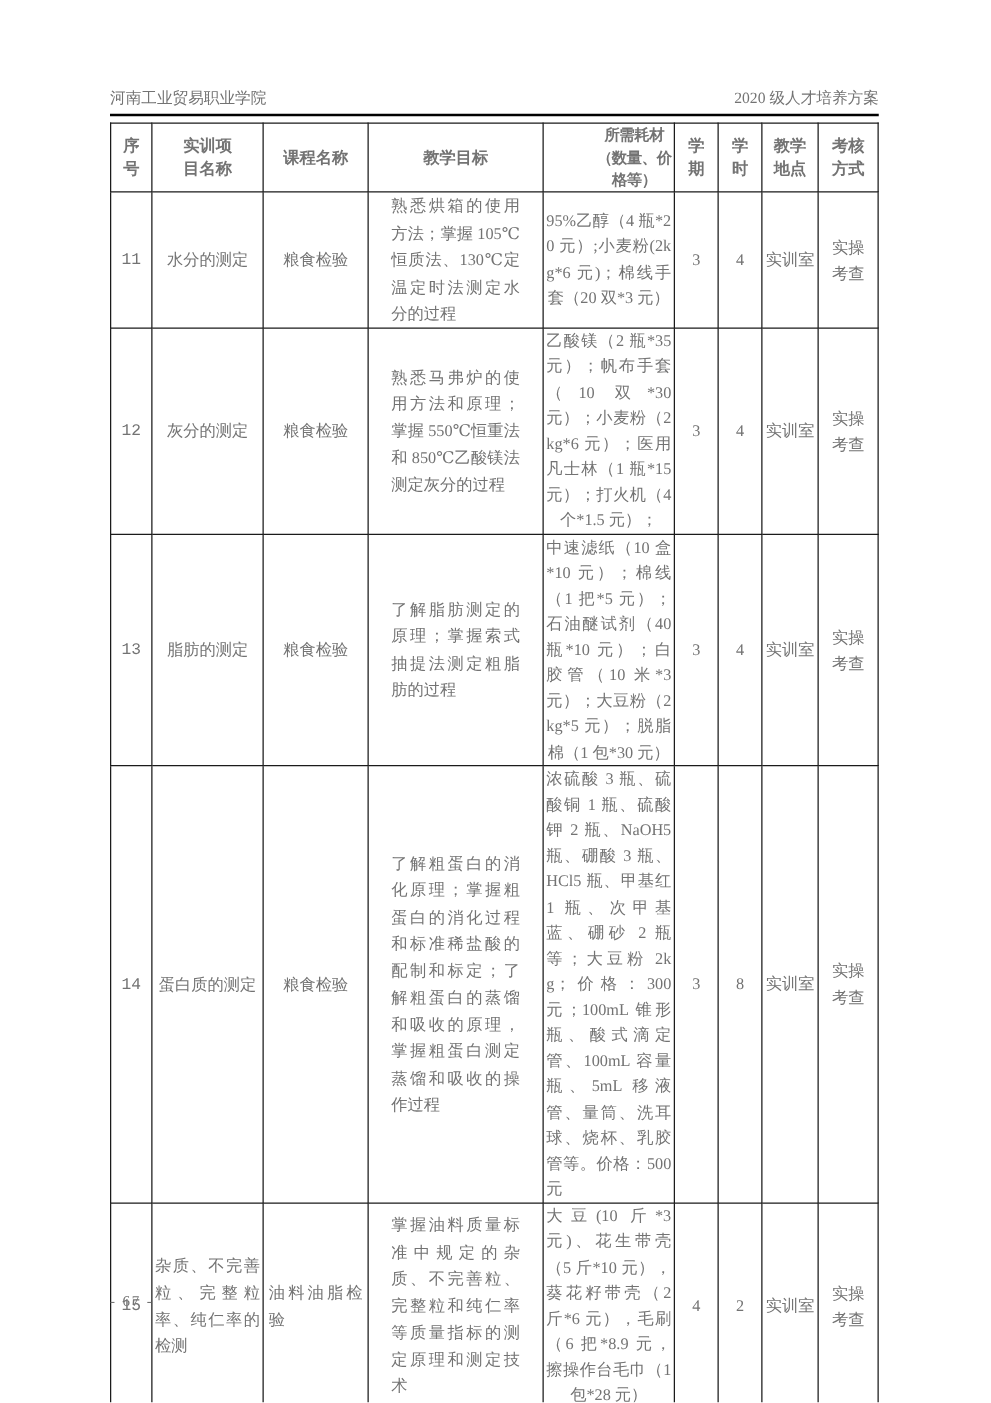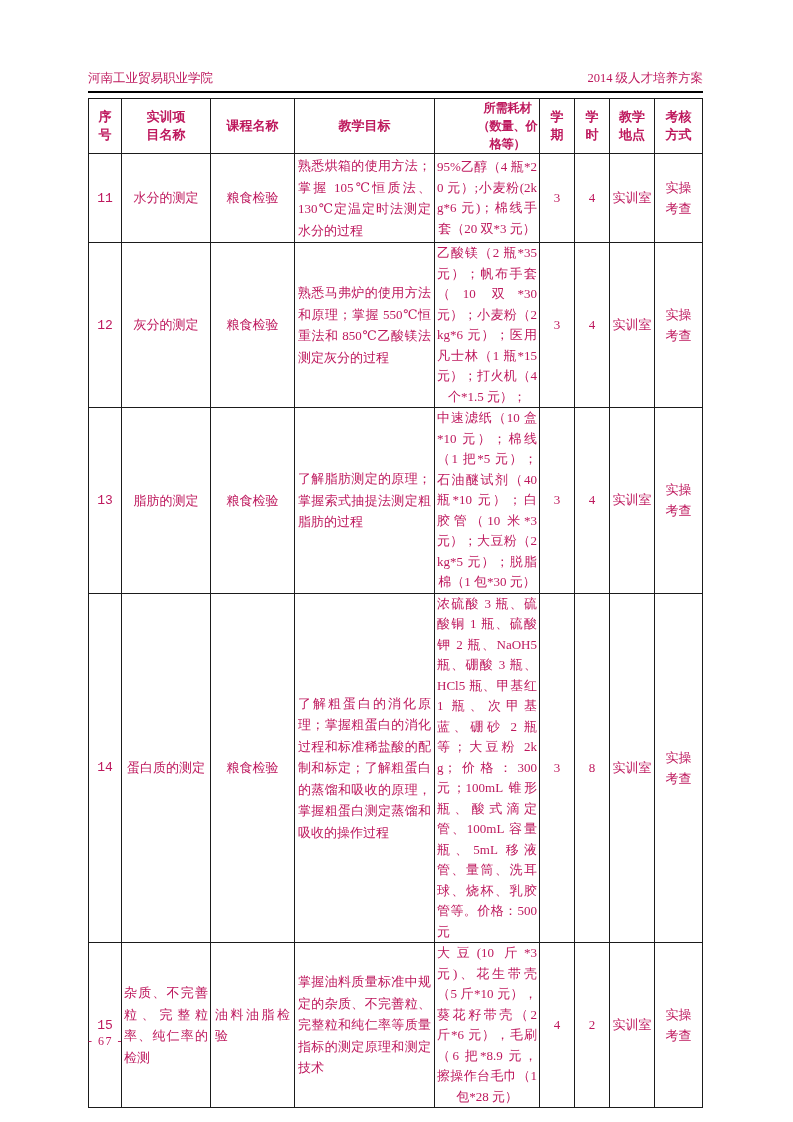--- a/index.html
+++ b/index.html
@@ -2,21 +2,21 @@
 <html><head>
 <meta charset="utf-8">
 <style>
   * { box-sizing: border-box; }
   html, body { margin: 0; padding: 0; background: #ffffff; }
   .page {
     position: relative;
     width: 793px;
     height: 1122px;
     background: #ffffff;
-    color: #be185d;
+    color: #737373;
     font-family: "Liberation Serif", "DejaVu Serif", serif;
     overflow: hidden;
   }
   .doc-header {
     position: absolute;
     left: 88px;
     top: 69px;
     width: 615px;
     display: flex;
     justify-content: space-between;
@@ -60,21 +60,21 @@
   tr.r11 { height: 89px; }
   tr.r12 { height: 145px; }
   tr.r13 { height: 168px; }
   tr.r14 { height: 311px; }
   tr.r15 { height: 157px; }
   td.c-idx  { font-size: 13px; font-family: Liberation Mono, monospace; }
   td.c-proj { padding: 0 2px; line-height: 21.5px; margin-left: 48px; }
   td.c-course { padding: 0 4px; line-height: 21.5px; }
   td.c-goal {
     text-align: justify;
-    padding: 0 3px;
+    padding: 0 18px;
     line-height: 21.5px;
   }
   td.c-mat {
     text-align: justify;
     text-align-last: center;
     word-break: break-all;
     padding: 0 2px;
     line-height: 20.5px;
     margin-left: 20px;
   }
@@ -92,21 +92,21 @@
     letter-spacing: 1.5px;
   }
 </style>
 </head>
 <body>
 
 <div class="page">
 
   <div class="doc-header">
     <span>河南工业贸易职业学院</span>
-    <span>2014 级人才培养方案</span>
+    <span>2020 级人才培养方案</span>
   </div>
 
   <div class="header-rule"></div>
 
   <table class="training-table">
     <colgroup>
       <col style="width:33px">
         <col style="width:89px">
         <col style="width:84px">
       <col style="width:140px">

